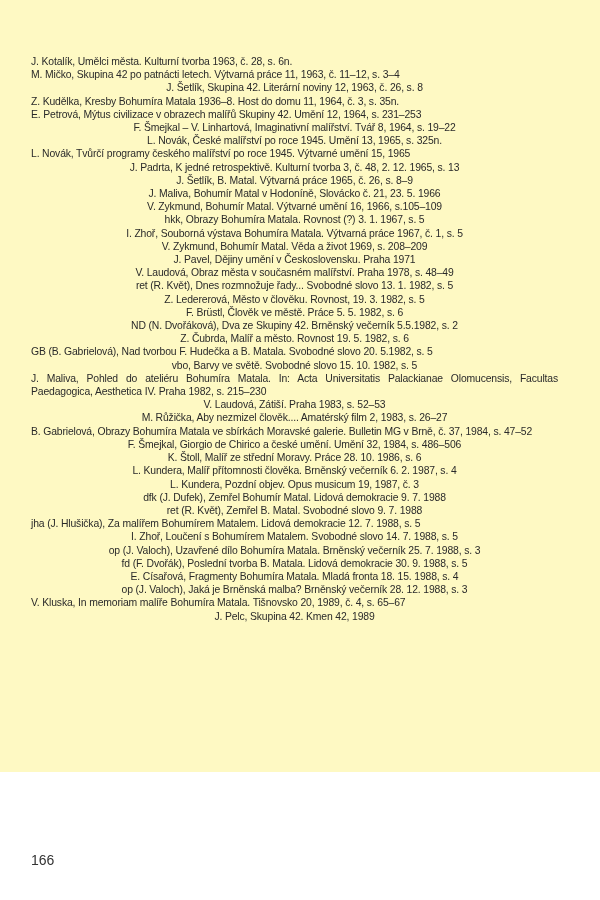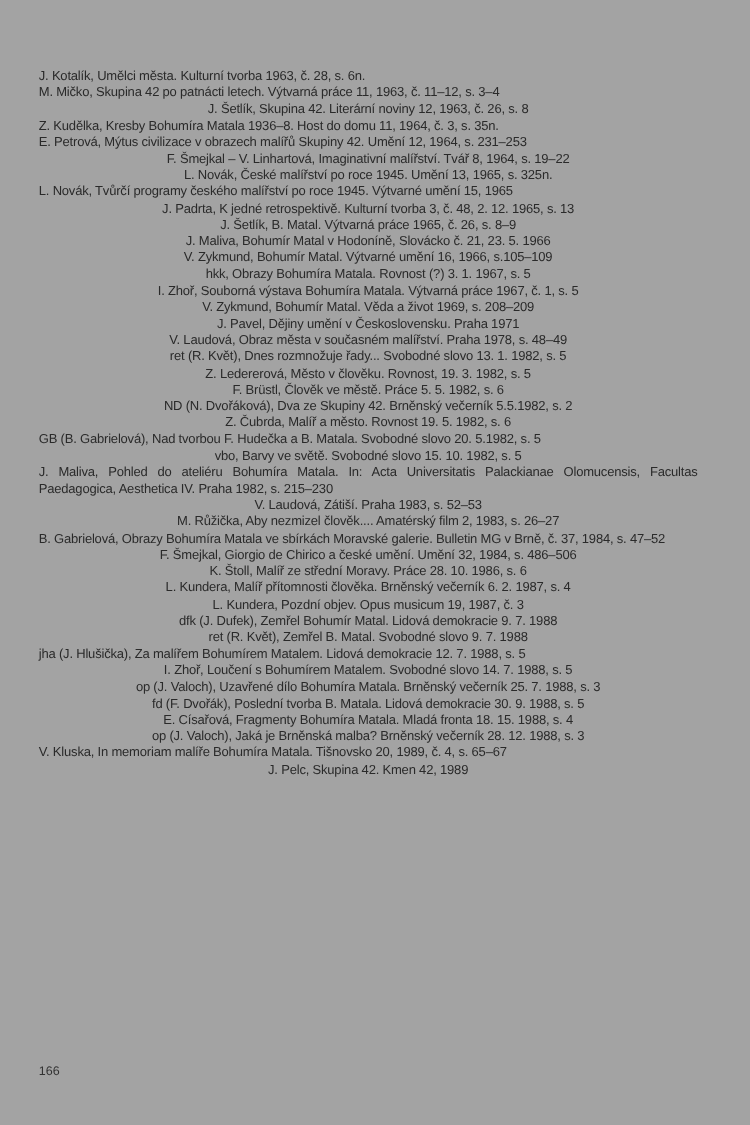--- a/index.html
+++ b/index.html
@@ -13,22 +13,22 @@
       position: relative;
       overflow: hidden;
       font-family: "Liberation Sans", "DejaVu Sans", sans-serif;
       color: #2a2a2a;
     }
     .page {
       position: absolute;
       left: 0;
       top: 0;
       width: 600px;
-      height: 900px;
-      background: #a3a3a3;
+      height: 772px;
+      background: #fef9c3;
     }
     .bibliography {
       position: absolute;
       left: 31px;
       top: 55px;
       width: 527px;
       margin: 0;
       padding: 0;
       list-style: none;
     }
@@ -42,21 +42,21 @@
       word-spacing: 0px;
     }
     .entry.justify {
       text-align: justify;
       text-align-last: left;
     }
     .page-number {
       position: absolute;
       left: 31px;
       top: 852px;
-      font-size: 10px;
+      font-size: 14px;
       color: #333333;
       letter-spacing: 0px;
     }
   </style>
 </head>
 <body>
 
 <div class="page">
   <ul class="bibliography">
     <li class="entry justify">J. Kotalík, Umělci města. Kulturní tvorba 1963, č. 28, s. 6n.</li>

